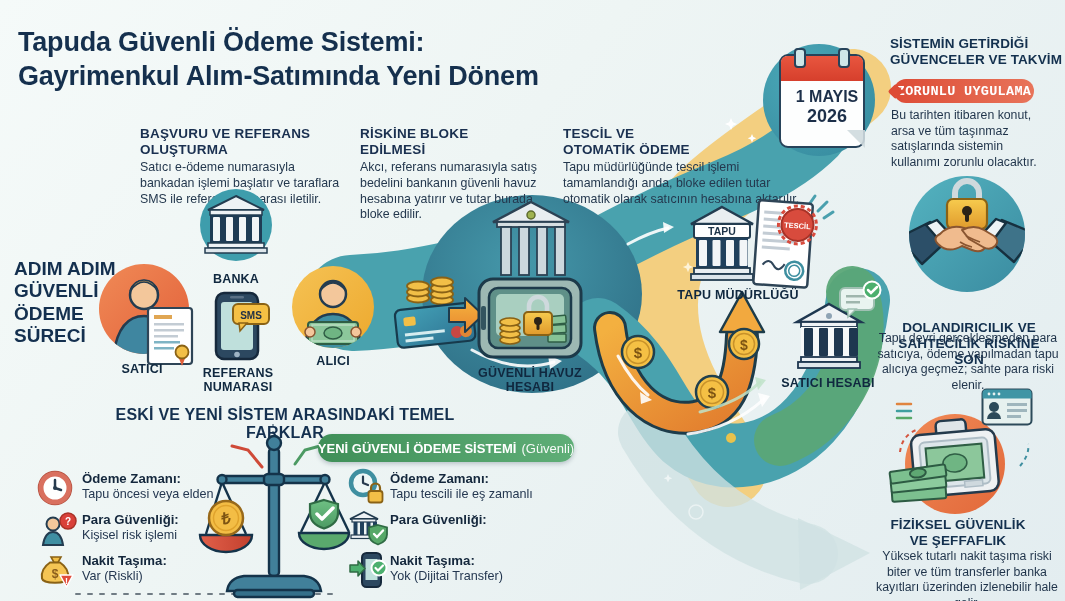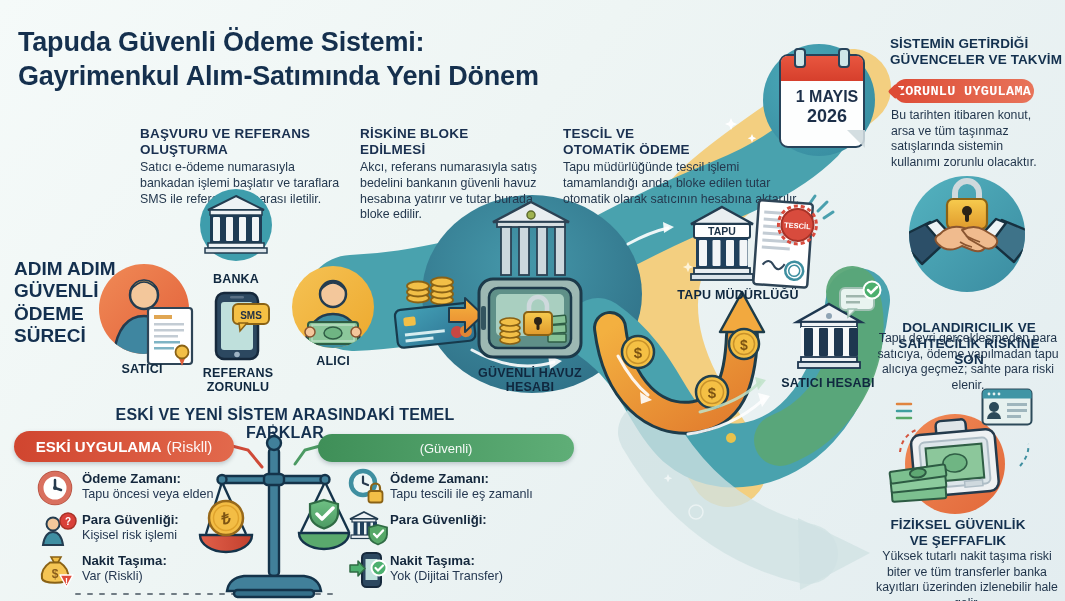--- a/index.html
+++ b/index.html
@@ -217,21 +217,21 @@
     <rect x="8" y="12" width="32" height="48" rx="3" fill="#bfe0dc"></rect>
     <rect x="17" y="6" width="14" height="2.5" rx="1.2" fill="#5b7186"></rect>
     <circle cx="24" cy="64.5" r="2.8" fill="#9fb4c4"></circle>
     <g>
       <rect x="20" y="14" width="36" height="20" rx="5" fill="#f5c044" stroke="#8a6215" stroke-width="2"></rect>
       <polygon points="26,33 34,33 27,41" fill="#f5c044" stroke="#8a6215" stroke-width="1.5"></polygon>
       <text x="38" y="28.5" text-anchor="middle" font-size="10" font-weight="800" fill="#203046">SMS</text>
     </g>
   </svg>
   <div class="abs lbl" style="left:198px;top:366px;width:80px;">REFERANS
-ZORUNLU</div>
+NUMARASI</div>
 
   <svg class="abs" style="left:290px;top:264px;" width="86" height="86" viewBox="0 0 86 86">
     <defs>
         <linearGradient id="alG" x1="0" y1="0" x2="1" y2="1">
           <stop offset="0" stop-color="#f5c254"></stop>
           <stop offset="1" stop-color="#eda92e"></stop>
         </linearGradient>
     <clipPath id="alC">
           <circle cx="43" cy="43" r="41"></circle>
         </clipPath>
@@ -475,25 +475,22 @@
         <rect x="26" y="21" width="20" height="3"></rect>
         <rect x="26" y="27" width="14" height="3"></rect>
       </g>
   </svg>
   <div class="abs panel-h centered" style="left:882px;top:517px;width:152px;">FİZİKSEL GÜVENLİK
 VE ŞEFFAFLIK</div>
   <div class="abs panel-b centered" style="left:871px;top:549px;width:192px;">Yüksek tutarlı nakit taşıma riski biter ve tüm transferler banka kayıtları üzerinden izlenebilir hale gelir.</div>
 
   <div class="abs comp-title" style="left:100px;top:406px;width:370px;">ESKİ VE YENİ SİSTEM ARASINDAKİ TEMEL FARKLAR</div>
 
-  <div class="abs pill pill-old" style="left:14px;top:431px;width:220px;height:31px;">
-    <b>ESKİ UYGULAMA</b>
-    <span>(Riskll)</span>
-  </div>
   <div class="abs pill pill-new" style="left:318px;top:434px;width:256px;height:28px;">
+    <b>YENİ GÜVENLİ ÖDEME SİSTEMİ</b>
     <span>(Güvenli)</span>
   </div>
 
   <svg class="abs" style="left:38px;top:470px;" width="36" height="36" viewBox="0 0 36 36">
     <circle cx="17" cy="18" r="16.5" fill="none" stroke="#b3503f" stroke-width="1.5"></circle>
     <circle cx="17" cy="18" r="14" fill="#ffffff" stroke="#d9705f" stroke-width="5"></circle>
     <path d="M17,18 V10 M17,18 L23,20" stroke="#273b4e" stroke-width="2.5" stroke-linecap="round" fill="none"></path>
     <circle cx="17" cy="18" r="2" fill="#273b4e"></circle>
   </svg>
   <div class="abs" style="left:82px;top:471px;">

